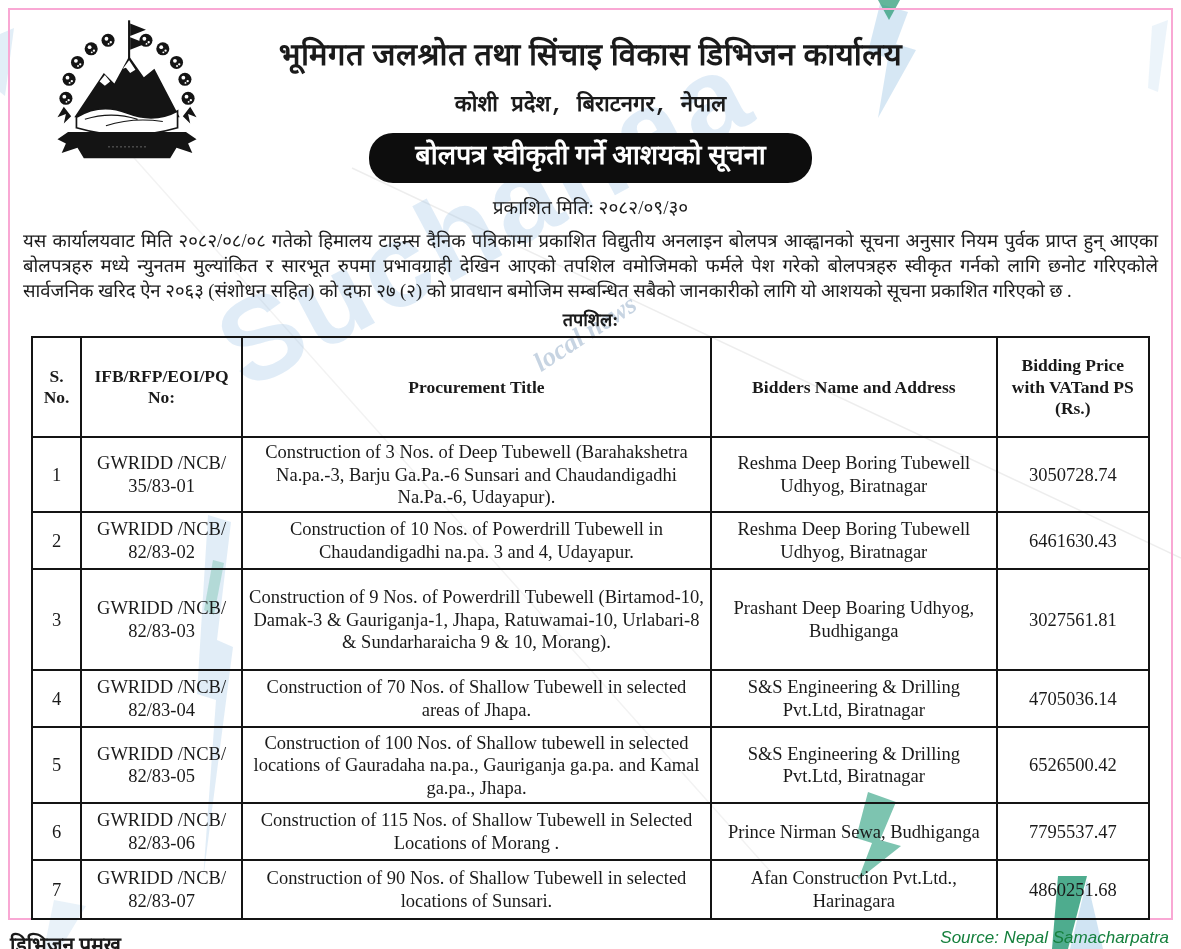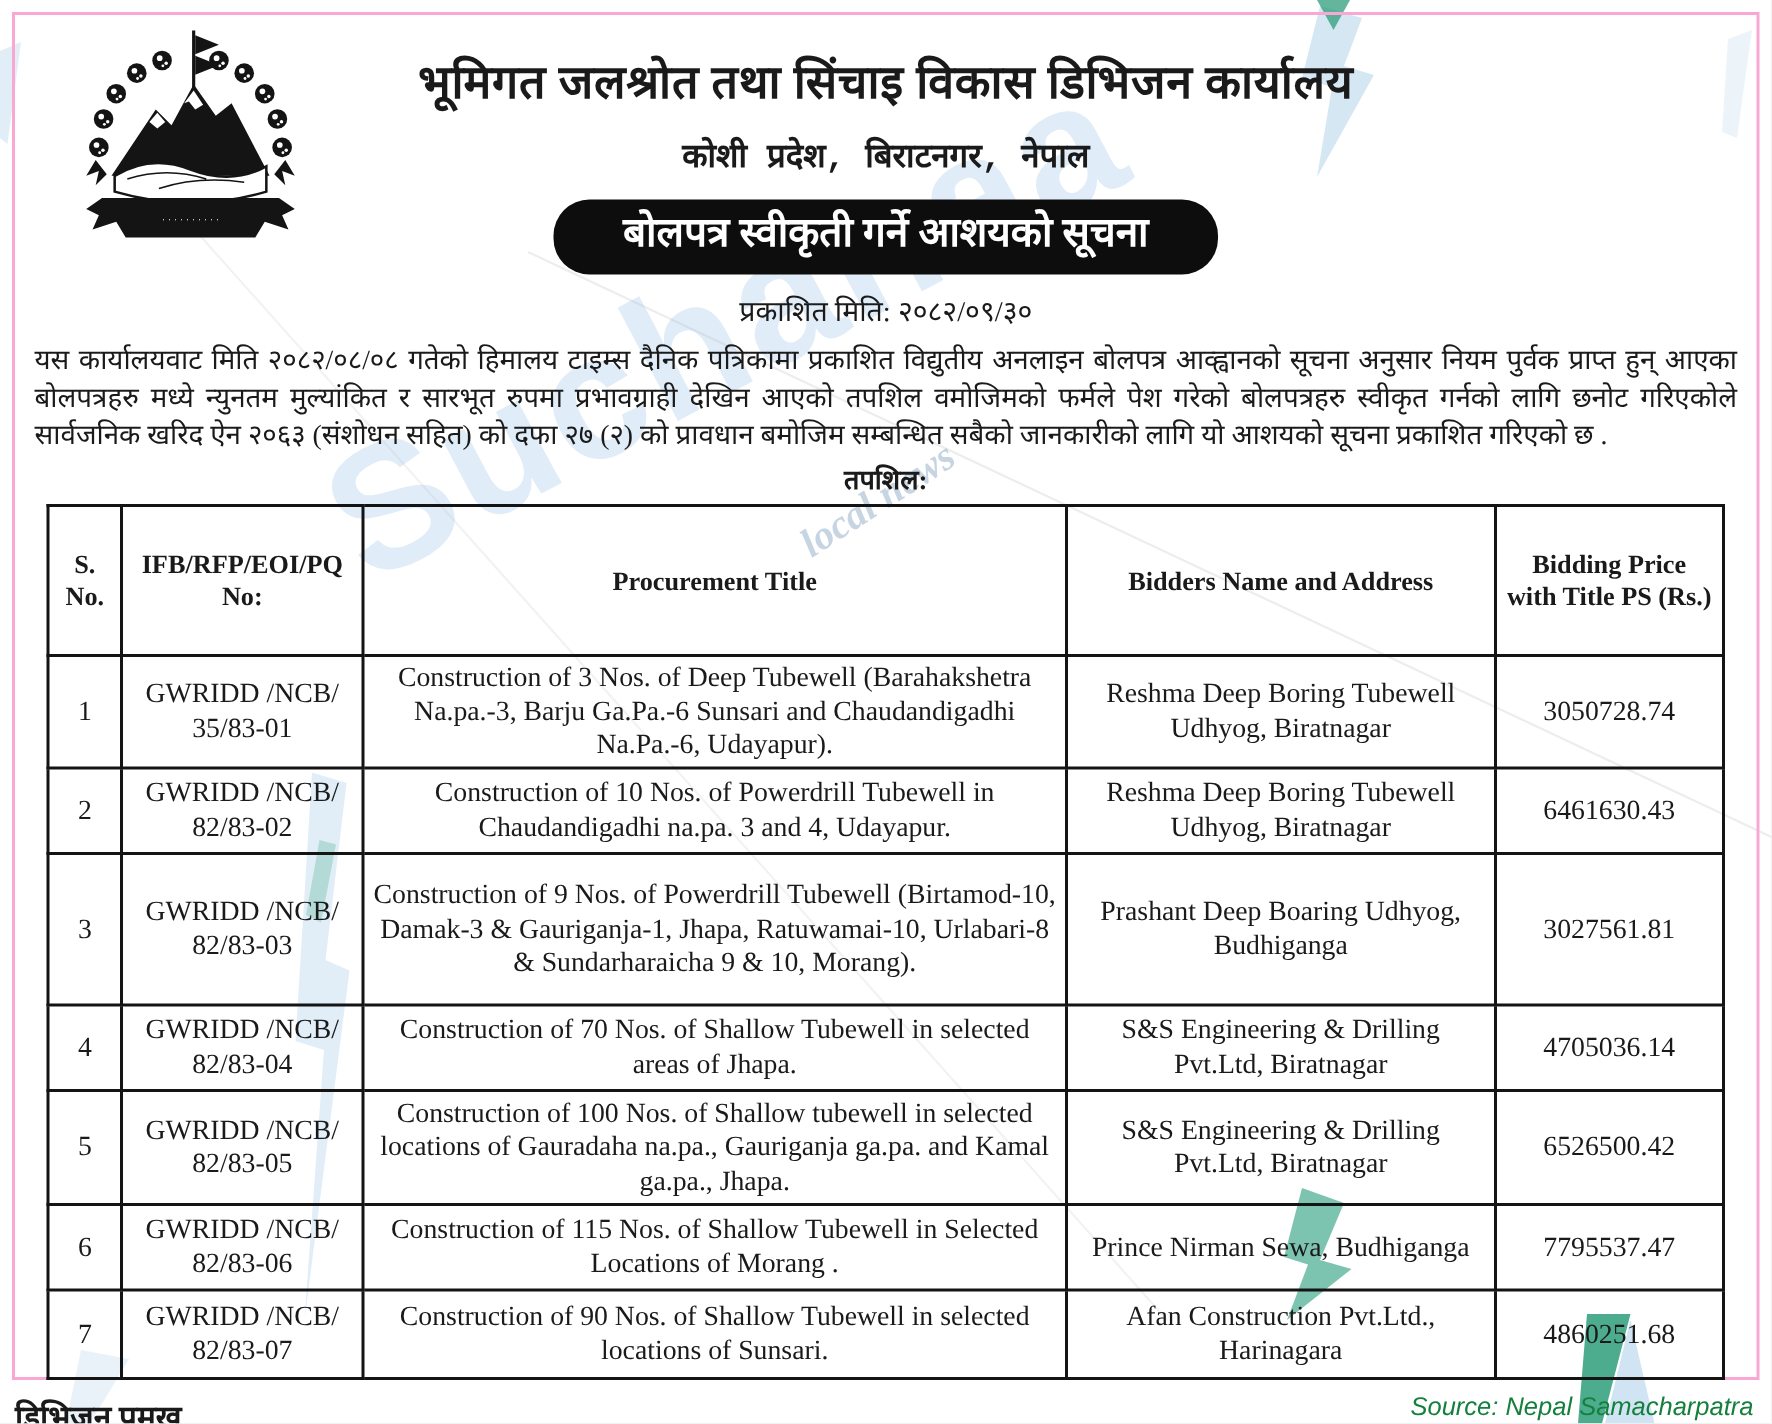--- a/index.html
+++ b/index.html
@@ -155,21 +155,21 @@
     <p class="body-text">यस कार्यालयवाट मिति २०८२/०८/०८ गतेको हिमालय टाइम्स दैनिक पत्रिकामा प्रकाशित विद्युतीय अनलाइन बोलपत्र आव्ह्वानको सूचना अनुसार नियम पुर्वक प्राप्त हुन् आएका बोलपत्रहरु मध्ये न्युनतम मुल्यांकित र सारभूत रुपमा प्रभावग्राही देखिन आएको तपशिल वमोजिमको फर्मले पेश गरेको बोलपत्रहरु स्वीकृत गर्नको लागि छनोट गरिएकोले सार्वजनिक खरिद ऐन २०६३ (संशोधन सहित) को दफा २७ (२) को प्रावधान बमोजिम सम्बन्धित सबैको जानकारीको लागि यो आशयको सूचना प्रकाशित गरिएको छ .</p>
     <div class="tapashil">तपशिल:</div>
 
     <table class="proc">
       <thead>
         <tr>
           <th class="col-sn">S. No.</th>
           <th class="col-ifb">IFB/RFP/EOI/PQ No:</th>
           <th class="col-title">Procurement Title</th>
           <th class="col-bidder">Bidders Name and Address</th>
-          <th class="col-price">Bidding Price with Title PS (Rs.)</th>
+          <th class="col-price">Bidding Price with VATand PS (Rs.)</th>
         </tr>
       </thead>
       <tbody>
         <tr>
           <td>1</td>
           <td>GWRIDD /NCB/ 35/83-01</td>
           <td>Construction of 3 Nos. of Deep Tubewell (Barahakshetra Na.pa.-3, Barju Ga.Pa.-6 Sunsari and Chaudandigadhi Na.Pa.-6, Udayapur).</td>
           <td>Reshma Deep Boring Tubewell Udhyog, Biratnagar</td>
           <td>3050728.74</td>
         </tr>

